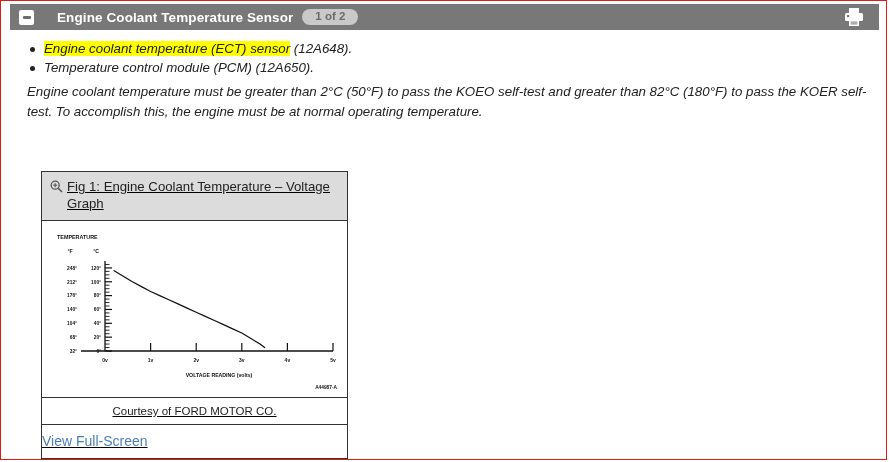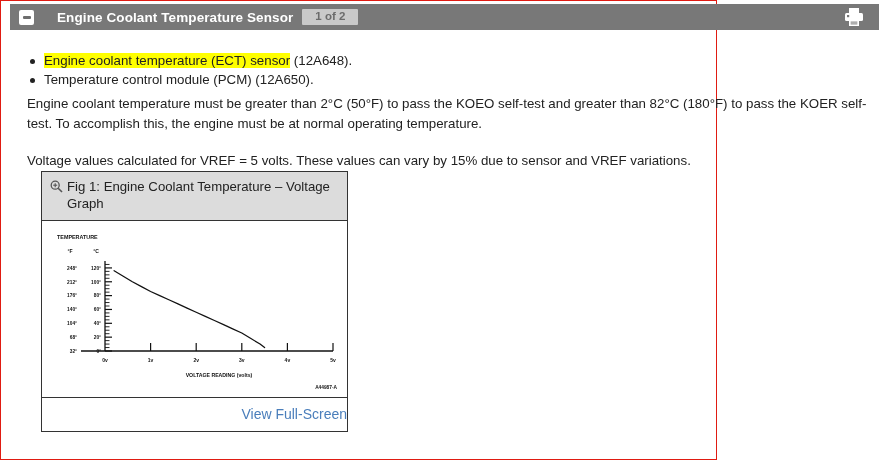--- a/index.html
+++ b/index.html
@@ -12,21 +12,21 @@
     height: 462px;
     font-family: "Liberation Sans", sans-serif;
     overflow: hidden;
   }
 
   
   #panel {
     position: absolute;
     left: 0;
     top: 0;
-    width: 717px;
+    width: 887px;
     height: 460px;
     border: 1px solid #e01b12;
     background: #ffffff;
     box-sizing: border-box;
   }
 
   
   #header {
     position: absolute;
     left: 9px;
@@ -63,39 +63,40 @@
     font-weight: bold;
     letter-spacing: 0.1px;
     white-space: nowrap;
   }
   #page-badge {
     margin-left: 9px;
     background: #c9c9c9;
     color: #6b6b6b;
     font-size: 11.5px;
     font-weight: bold;
-    border-radius: 1px;
+    border-radius: 8px;
     padding: 2px 13px 3px 13px;
     line-height: 1;
     white-space: nowrap;
   }
   #print-btn {
     margin-left: auto;
     margin-right: 14px;
     display: flex;
     align-items: center;
     cursor: pointer;
   }
 
   
   #content {
     position: absolute;
     left: 9px;
-    top: 49px;
+    top: 37px;
     width: 869px;
+    font-style: italic;
   }
   ul.bullets {
     margin: 2px 0 0 0;
     padding-left: 34px;
     list-style: none;
   }
   ul.bullets li {
     position: relative;
     font-size: 13.3px;
     color: #222222;
@@ -129,20 +130,21 @@
 
   
   #figure-panel {
     position: absolute;
     left: 40px;
     top: 170px;
     width: 307px;
     background: #ffffff;
     border: 1px solid #333333;
     box-sizing: border-box;
+    text-decoration: underline;
   }
   #figure-caption-bar {
     background: #dcdcdc;
     border-bottom: 1px solid #333333;
     padding: 6px 8px 8px 8px;
     display: flex;
     align-items: flex-start;
   }
   #figure-caption-text {
     font-size: 13.2px;
@@ -162,21 +164,21 @@
   }
   #courtesy-bar {
     border-top: 1px solid #333333;
     text-align: center;
     font-size: 11.5px;
     color: #222222;
     padding: 7px 0 7px 0;
   }
   #fullscreen-bar {
     border-top: 1px solid #333333;
-    text-align: right;
+    text-align: left;
     padding: 7px 0 8px 0;
     cursor: pointer;
   }
   #fullscreen-link {
     color: #4a7ebb;
     font-size: 14px;
   }
   .chart-svg {
     display: block;
     margin: 0 auto;
@@ -206,21 +208,20 @@
   </div>
 
   <div id="content">
 
     <ul class="bullets">
       <li><span class="hl">Engine coolant temperature (ECT) sensor</span><span> (12A648).</span></li>
       <li><span>Temperature control module (PCM) (12A650).</span></li>
     </ul>
 
     <p class="body-text">Engine coolant temperature must be greater than 2°C (50°F) to pass the KOEO self-test and greater than 82°C (180°F) to pass the KOER self-test. To accomplish this, the engine must be at normal operating temperature.</p>
-    <p class="body-text second">Voltage values calculated for VREF = 5 volts. These values can vary by 15% due to sensor and VREF variations.</p>
   </div>
 
   <div id="figure-panel">
 
     <div id="figure-caption-bar">
       <svg class="magnifier" width="13" height="13" viewBox="0 0 13 13">
         <circle cx="5.2" cy="5.2" r="4" fill="none" stroke="#555555" stroke-width="1.3"></circle>
         <line x1="8.2" y1="8.2" x2="12" y2="12" stroke="#555555" stroke-width="1.6"></line>
         <line x1="3.2" y1="5.2" x2="7.2" y2="5.2" stroke="#555555" stroke-width="1.1"></line>
         <line x1="5.2" y1="3.2" x2="5.2" y2="7.2" stroke="#555555" stroke-width="1.1"></line>
@@ -304,19 +305,22 @@
           </g>
 
         <polyline id="c-curve" fill="none" stroke="#111111" stroke-width="1.25" stroke-linejoin="round" stroke-linecap="round" points="69.12,45.69 78.24,51.23 87.36,56.77 96.48,61.62 105.60,66.46 114.72,70.62 123.84,74.77 132.96,78.92 142.08,83.08 151.20,87.23 160.32,91.38 169.44,95.54 178.56,99.69 187.68,103.85 196.80,108.00 205.92,113.54 215.04,119.08 219.60,122.54"></polyline>
 
         <text id="c-xlabel" x="174" y="152" font-family="'Liberation Sans', sans-serif" font-size="5.2" font-weight="bold" fill="#111111" text-anchor="middle">VOLTAGE READING (volts)</text>
 
         <text id="c-code" x="292" y="164" font-family="'Liberation Sans', sans-serif" font-size="4.8" font-weight="bold" fill="#111111" text-anchor="end">A44987-A</text>
       </svg>
     </div>
 
+    <div id="courtesy-bar">
+      <span>Courtesy of FORD MOTOR CO.</span>
+    </div>
 
     <div id="fullscreen-bar">
       <span id="fullscreen-link">View Full-Screen</span>
     </div>
 
   </div>
 </div>
 
 </body></html>

